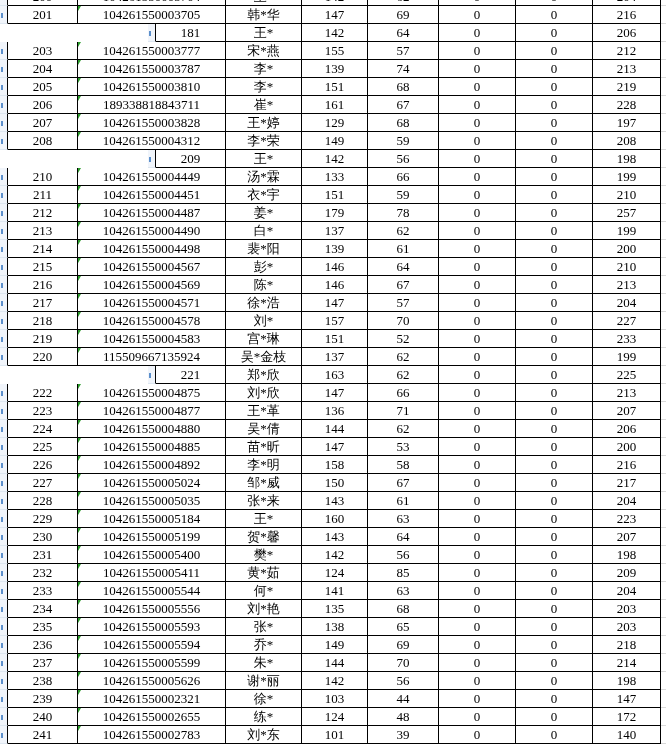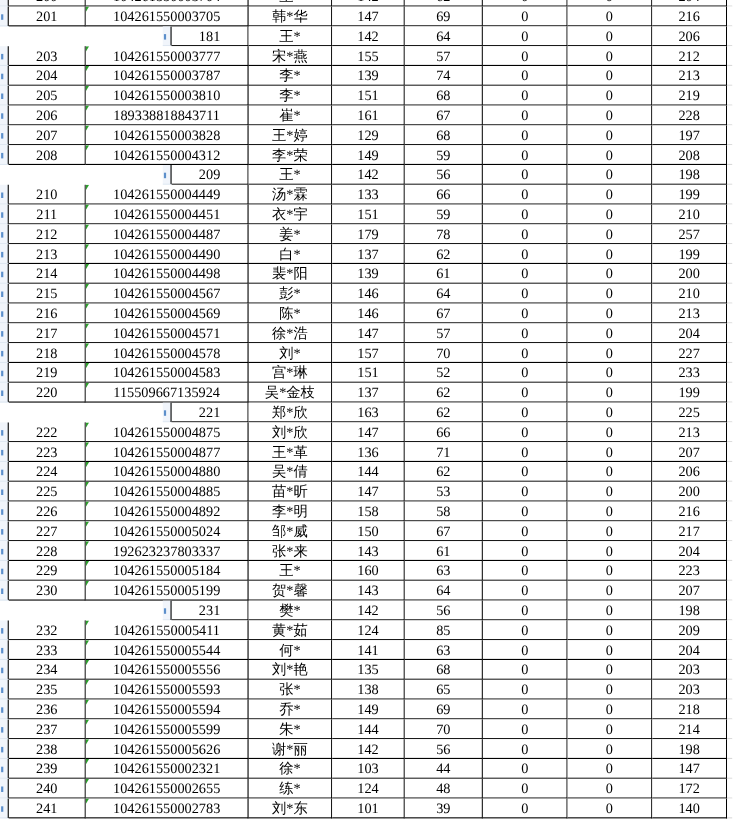--- a/index.html
+++ b/index.html
@@ -524,21 +524,21 @@
     <div class="cell c-v5">217</div>
     <div class="cell sliver"></div>
   </div>
       <div class="row">
     <div class="cell strip">
       <span class="mark"></span>
     </div>
     <div class="cell c-num">228</div>
     <div class="cell c-id">
       <span class="tri"></span>
-      <span>192623237803337</span>
+      <span>104261550005035</span>
     </div>
     <div class="cell c-name">张*来</div>
     <div class="cell c-v1">143</div>
     <div class="cell c-v2">61</div>
     <div class="cell c-v3">0</div>
     <div class="cell c-v4">0</div>
     <div class="cell c-v5">204</div>
     <div class="cell sliver"></div>
   </div>
       <div class="row">
@@ -573,20 +573,24 @@
     <div class="cell c-v3">0</div>
     <div class="cell c-v4">0</div>
     <div class="cell c-v5">207</div>
     <div class="cell sliver"></div>
   </div>
       <div class="row">
     <div class="cell strip">
       <span class="mark"></span>
     </div>
     <div class="cell c-num">231</div>
+    <div class="cell c-id">
+      <span class="tri"></span>
+      <span>104261550005400</span>
+    </div>
     <div class="cell c-name">樊*</div>
     <div class="cell c-v1">142</div>
     <div class="cell c-v2">56</div>
     <div class="cell c-v3">0</div>
     <div class="cell c-v4">0</div>
     <div class="cell c-v5">198</div>
     <div class="cell sliver"></div>
   </div>
       <div class="row">
     <div class="cell strip">

